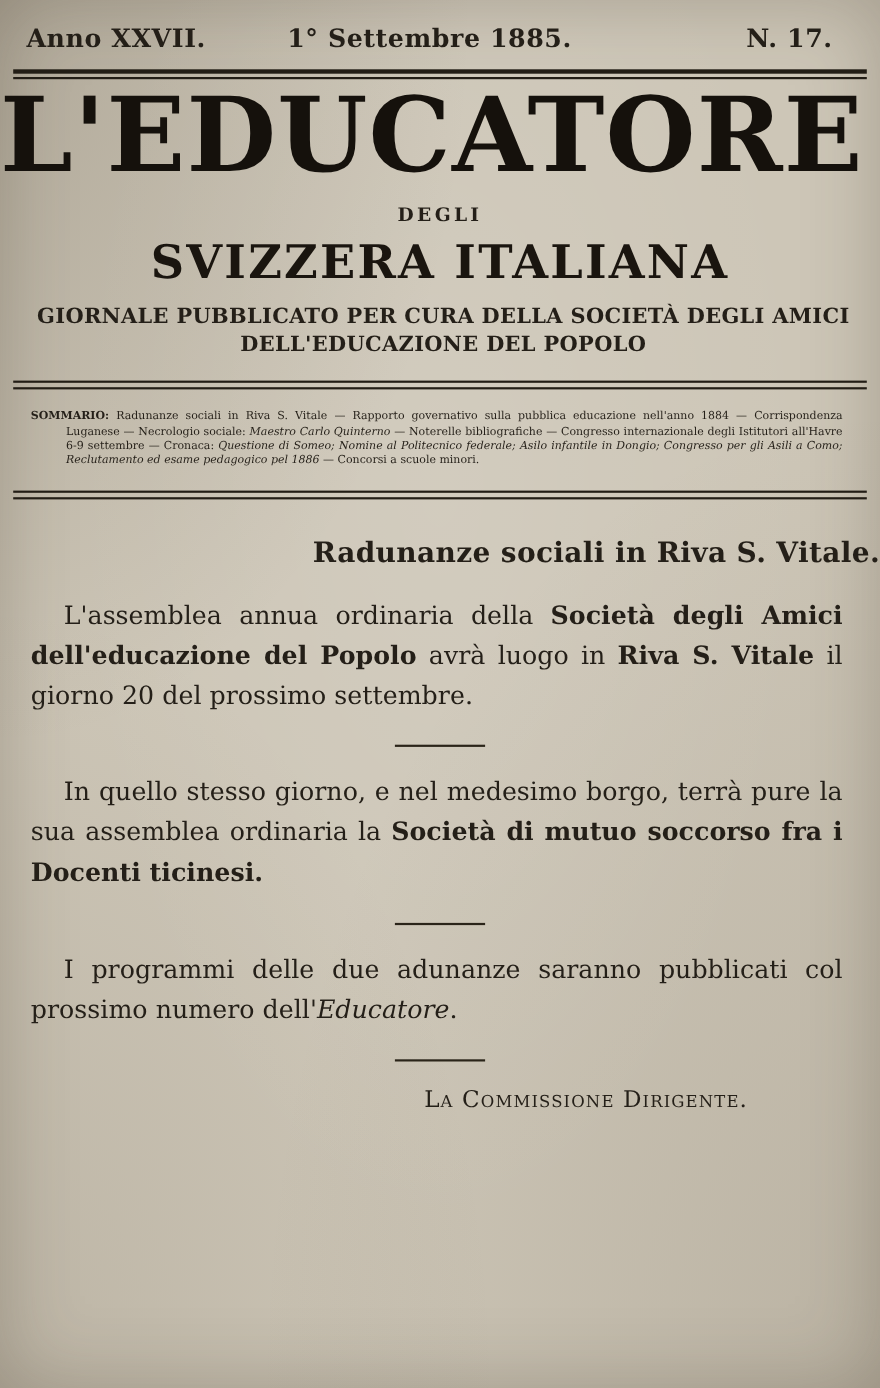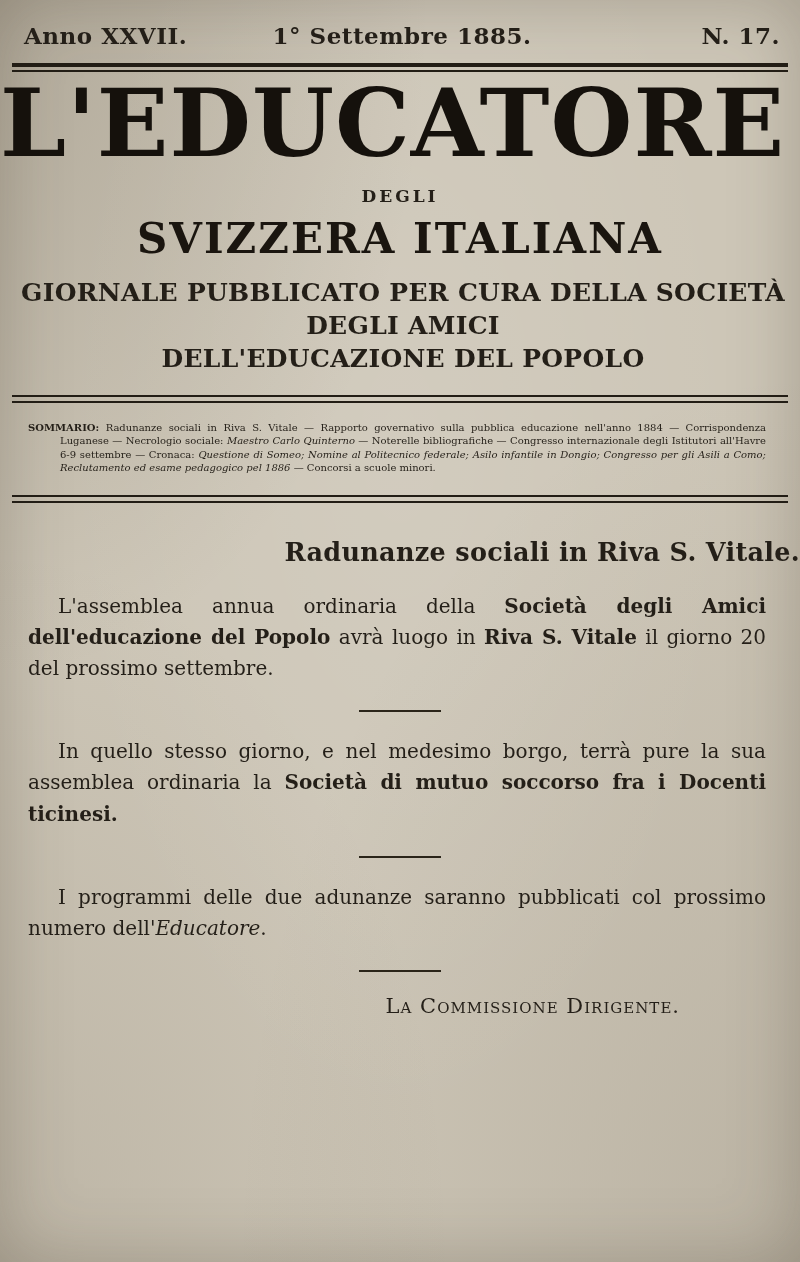--- a/index.html
+++ b/index.html
@@ -18,21 +18,21 @@
       radial-gradient(ellipse at 0% 0%, rgba(80,70,52,0.22), rgba(0,0,0,0) 38%),
       radial-gradient(ellipse at 100% 100%, rgba(90,78,58,0.16), rgba(0,0,0,0) 50%),
       radial-gradient(ellipse at 0% 100%, rgba(90,78,58,0.14), rgba(0,0,0,0) 40%),
       #cdc6b7;
     box-shadow: inset 0 0 70px rgba(62,52,36,0.28);
     padding-top: 22px;
   }
   .issue-line {
     display: flex;
     align-items: baseline;
-    padding: 0 20px 0 24px;
+    padding: 0 43px 0 24px;
     font-size: 23px;
     font-weight: bold;
     letter-spacing: 0.5px;
   }
   .issue-left  { flex: 1; text-align: left; }
   .issue-center{ flex: 1.5; text-align: center; }
   .issue-right { flex: 1; text-align: right; }
 
   .rule-a {
     margin: 14px 12px 0;
@@ -69,21 +69,21 @@
     text-align: center;
     font-size: 42px;
     line-height: 1.1;
     font-weight: bold;
     letter-spacing: 2px;
     color: #1a150f;
   }
   .tagline {
     margin-top: 14px;
     text-align: center;
-    font-size: 25px;
+    font-size: 19px;
     line-height: 1.32;
     font-weight: bold;
     letter-spacing: 0.3px;
     padding-left: 6px;
   }
 
   .sommario {
     margin: 18px 34px 0 28px;
     padding-left: 32px;
     text-indent: -32px;
@@ -95,21 +95,21 @@
   .article-heading {
     margin: 34px 0 0;
     text-align: right;
     font-size: 25.5px;
     font-weight: bold;
     letter-spacing: 0.3px;
   }
 
   .body-par {
     margin: 24px 34px 0 28px;
-    font-size: 20px;
+    font-size: 23px;
     line-height: 1.56;
     text-align: justify;
     text-indent: 30px;
   }
 
   .divider {
     width: 82px;
     margin: 26px auto 0;
     border-top: 2px solid #2a2419;
     height: 0;

